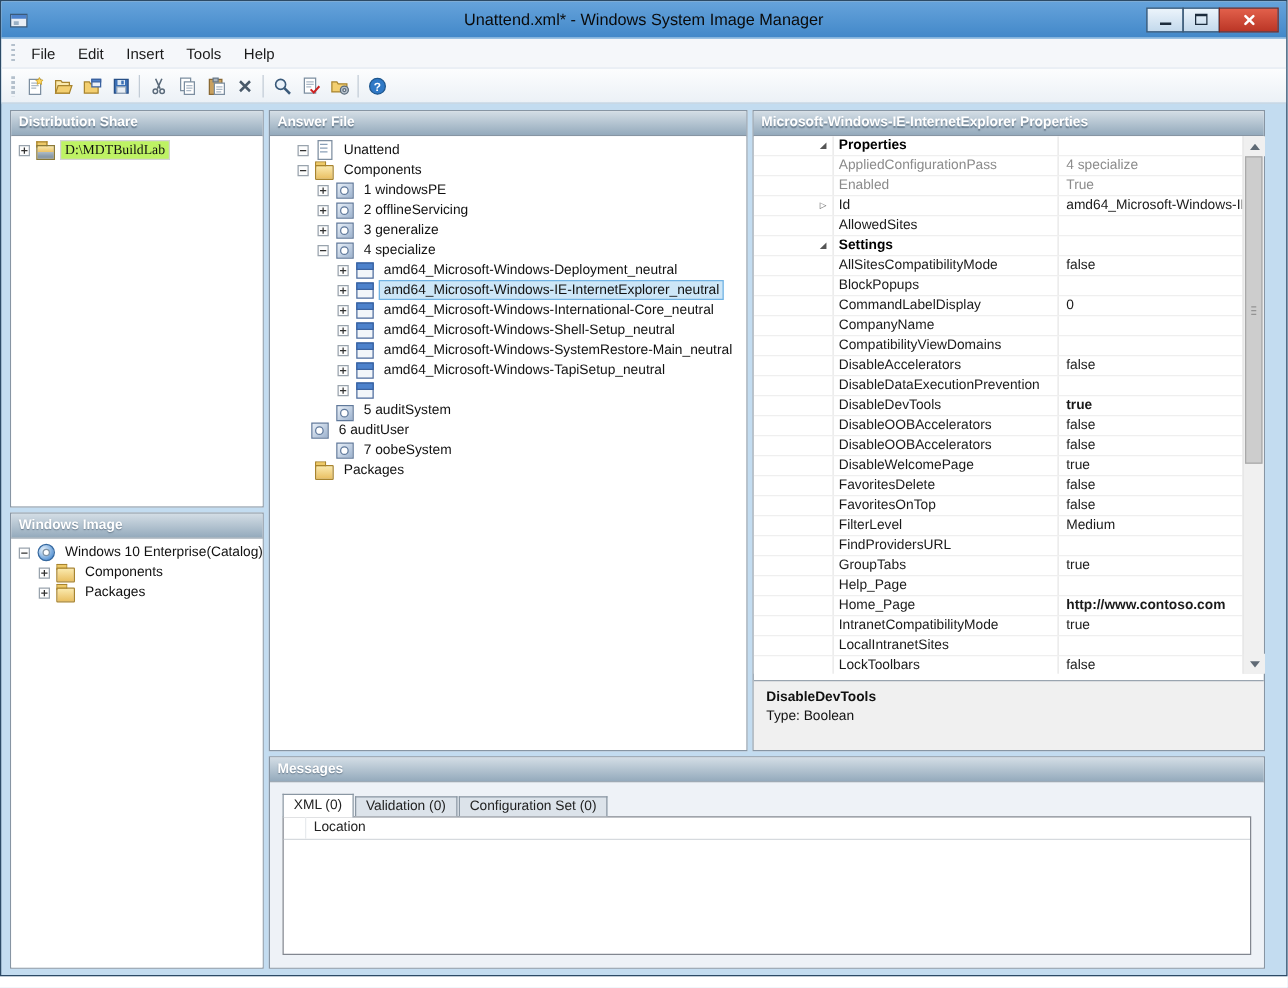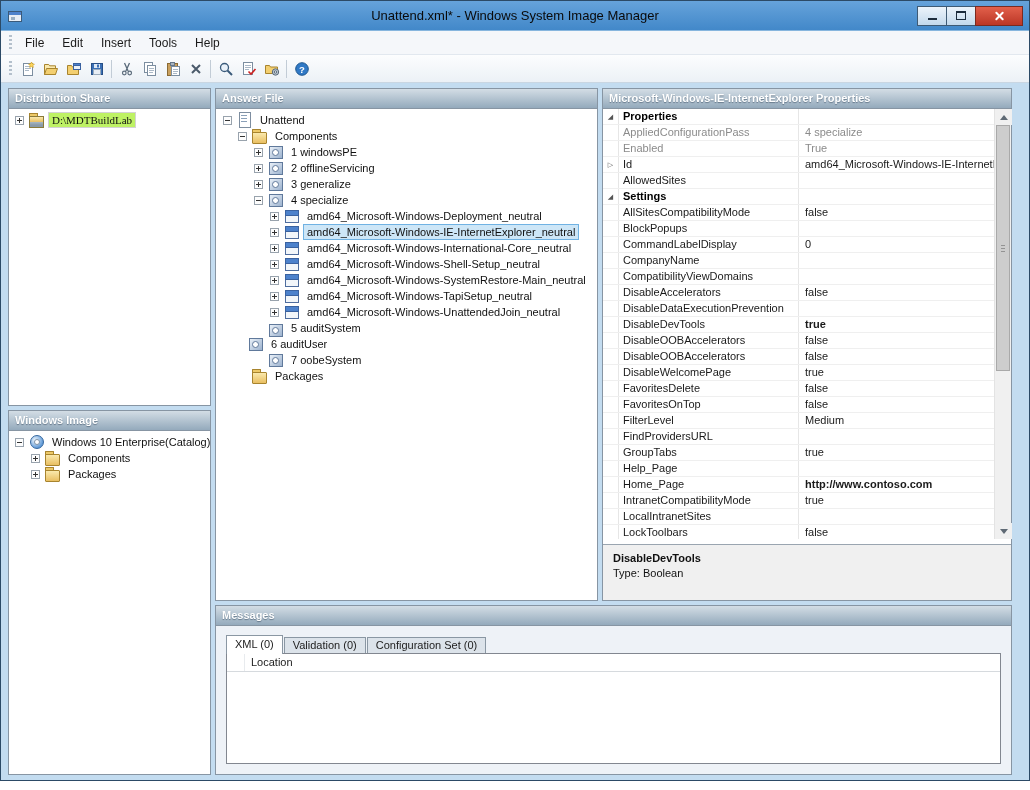--- a/index.html
+++ b/index.html
@@ -96,21 +96,21 @@
     height:14px; background:#fff; border:1px solid #7e8ea0; }
   .ic.answer-file::after { content:''; position:absolute; left:4px; top:1px; width:6px;
     height:1px; background:#8aa0b8; box-shadow:0 3px 0 #8aa0b8,0 6px 0 #8aa0b8; }
   .tlabel { padding:1px 3px; border:1px solid transparent; }
   .tlabel.sel-active { background:#cde6f7; border-color:#70b2e3; }
   .tlabel.sel-inactive { background:#bef264; border-color:#d3d3d3;font-family:Liberation Serif, serif; }
 
   
   .pg { position:absolute; left:0; right:17px; top:20px; height:430px;
     overflow:hidden; font-size:11px; background:#fff; }
-  .pg-row { display:flex; height:16px; line-height:15px; border-bottom:1px solid #efefef; }
+  .pg-row { display:flex; height:16px; line-height:15px; border-bottom:1px solid #efefef;padding-left:48px; }
   .pg-gutter { flex:0 0 16px; border-right:1px solid #e6e6e6; text-align:center;
     font-size:7px; line-height:16px; color:#555; }
   .pg-name { flex:0 0 180px; padding-left:4px; border-right:1px solid #e6e6e6;
     overflow:hidden; white-space:nowrap; color:#1a1a1a; }
   .pg-value { flex:1 1 auto; padding-left:6px; overflow:hidden; white-space:nowrap; color:#1a1a1a; }
   .pg-row.section .pg-name { font-weight:bold; color:#000; }
   .pg-row.readonly .pg-name, .pg-row.readonly .pg-value { color:#8b8b8b; }
   .pg-row.bold .pg-value { font-weight:bold; }
 
   
@@ -303,21 +303,21 @@
             <span class="exp plus"></span>
             <span class="ic folder"></span>
             <span class="tlabel">Packages</span>
           </div>
         </div>
     </div>
 
     <div class="panel" id="p-ans">
       <div class="panel-header">Answer File</div>
       <div class="tree">
-          <div class="tree-row" style="padding-left: 7px;">
+          <div class="tree-row" style="padding-left: 22px;">
             <span class="exp minus"></span>
             <span class="ic answer-file"></span>
             <span class="tlabel">Unattend</span>
           </div>
           <div class="tree-row" style="padding-left: 22px;">
             <span class="exp minus"></span>
             <span class="ic folder"></span>
             <span class="tlabel">Components</span>
           </div>
           <div class="tree-row" style="padding-left: 38px;">
@@ -366,21 +366,20 @@
             <span class="tlabel">amd64_Microsoft-Windows-SystemRestore-Main_neutral</span>
           </div>
           <div class="tree-row" style="padding-left: 54px;">
             <span class="exp plus"></span>
             <span class="ic component"></span>
             <span class="tlabel">amd64_Microsoft-Windows-TapiSetup_neutral</span>
           </div>
           <div class="tree-row" style="padding-left: 54px;">
             <span class="exp plus"></span>
             <span class="ic component"></span>
-            <span class="tlabel">amd64_Microsoft-Windows-UnattendedJoin_neutral</span>
           </div>
           <div class="tree-row" style="padding-left: 38px; align-items: flex-end;">
             <span class="exp none"></span>
             <span class="ic pass"></span>
             <span class="tlabel">5 auditSystem</span>
           </div>
           <div class="tree-row" style="padding-left: 18px;">
             <span class="exp none"></span>
             <span class="ic pass"></span>
             <span class="tlabel">6 auditUser</span>

